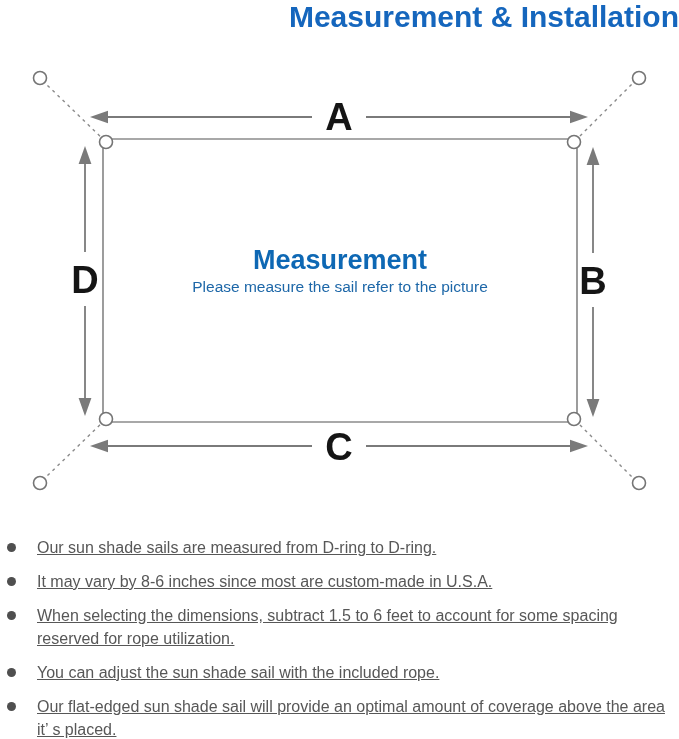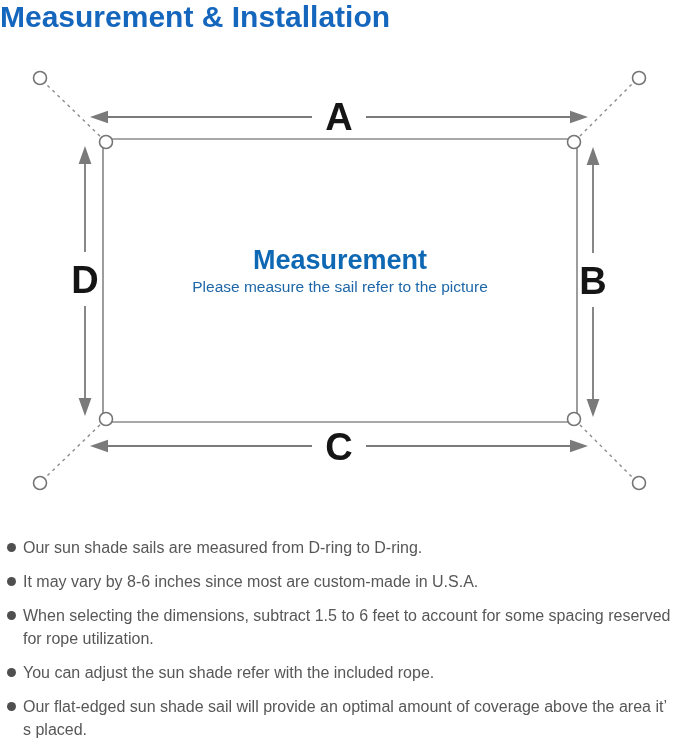--- a/index.html
+++ b/index.html
@@ -5,39 +5,40 @@
   html,body{margin:0;padding:0;background:#ffffff;}
   .page{
     position:relative;
     width:679px;height:739px;
     background:#ffffff;
     overflow:hidden;
     font-family:"Liberation Sans",sans-serif;
   }
   .page-title{
     position:absolute;top:0;left:0;width:679px;
-    margin:0;text-align:left;
+    margin:0;text-align:right;
     font-size:30px;line-height:34px;font-weight:700;
     color:#1566bd;letter-spacing:0px;
   }
   .diagram-svg{position:absolute;top:55px;left:0;}
   .diagram-svg text{font-family:"Liberation Sans",sans-serif;}
   .dim-letter{font-size:38px;font-weight:700;fill:#151515;}
   .center-title{font-size:27px;font-weight:700;fill:#0e68b4;}
   .center-subtitle{font-size:15.5px;fill:#1d67a8;}
   .notes{
     position:absolute;top:536px;left:0;width:679px;
     margin:0;padding:0;list-style:none;
   }
   .notes li{
     position:relative;
     margin:0 0 11px 0;
-    padding:0 4px 0 23px;
+    padding:0 4px 0 37px;
     font-size:16px;line-height:23px;
     color:#575757;
+    text-decoration:underline;
   }
   .bullet{
     position:absolute;left:7px;top:7px;
     width:9px;height:9px;border-radius:50%;
     background:#4f4f4f;
   }
 </style>
 </head>
 <body>
 
@@ -114,21 +115,21 @@
     <li>
       <span class="bullet"></span>
       <span>It may vary by 8-6 inches since most are custom-made in U.S.A.</span>
     </li>
     <li>
       <span class="bullet"></span>
       <span>When selecting the dimensions, subtract 1.5 to 6 feet to account for some spacing reserved for rope utilization.</span>
     </li>
     <li>
       <span class="bullet"></span>
-      <span>You can adjust the sun shade refer with the included rope.</span>
+      <span>You can adjust the sun shade sail with the included rope.</span>
     </li>
     <li>
       <span class="bullet"></span>
       <span>Our flat-edged sun shade sail will provide an optimal amount of coverage above the area it’ s placed.</span>
     </li>
   </ul>
 
 </div>
 
 </body></html>

